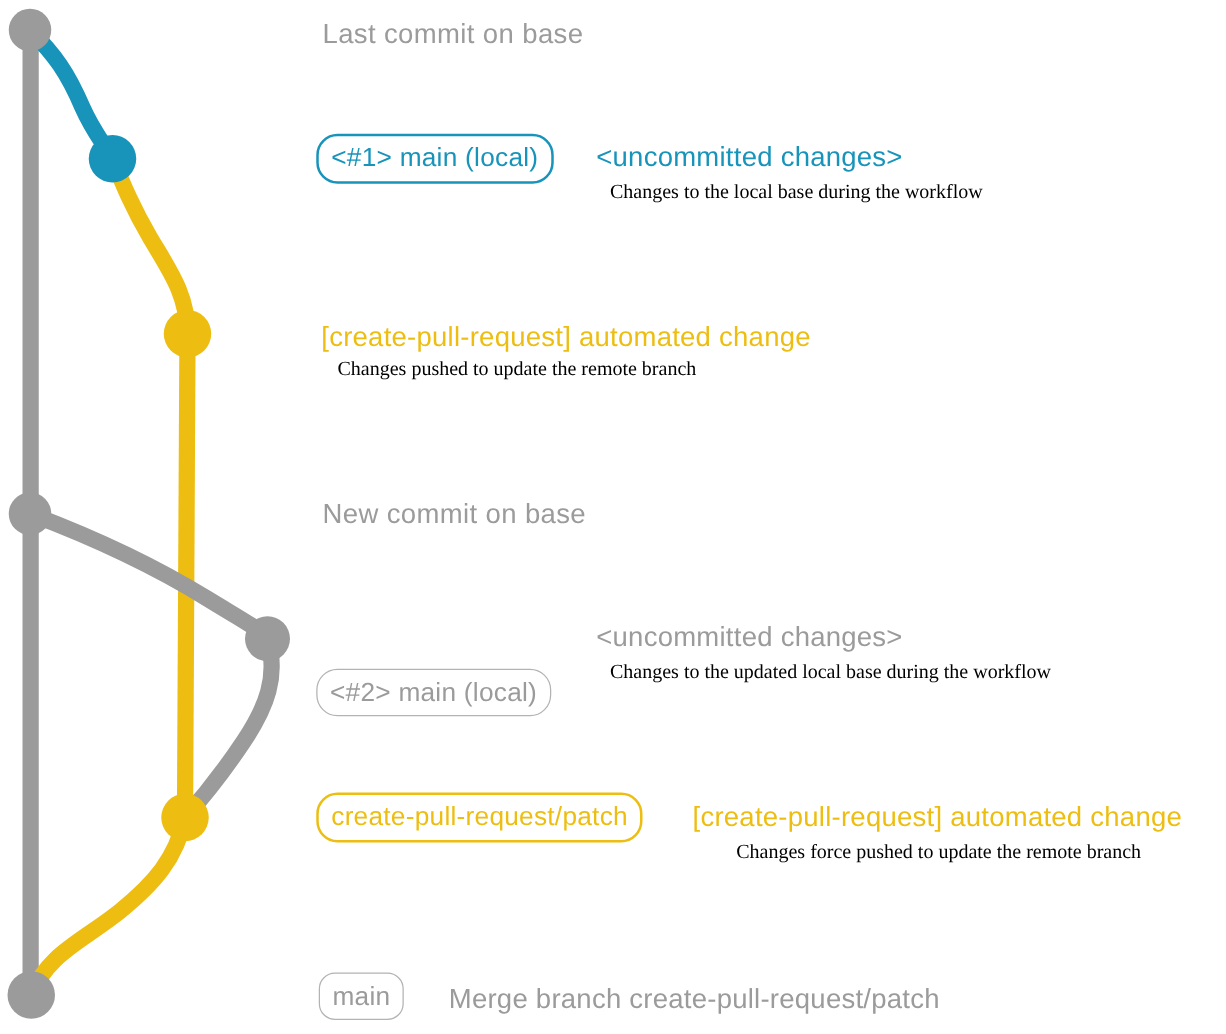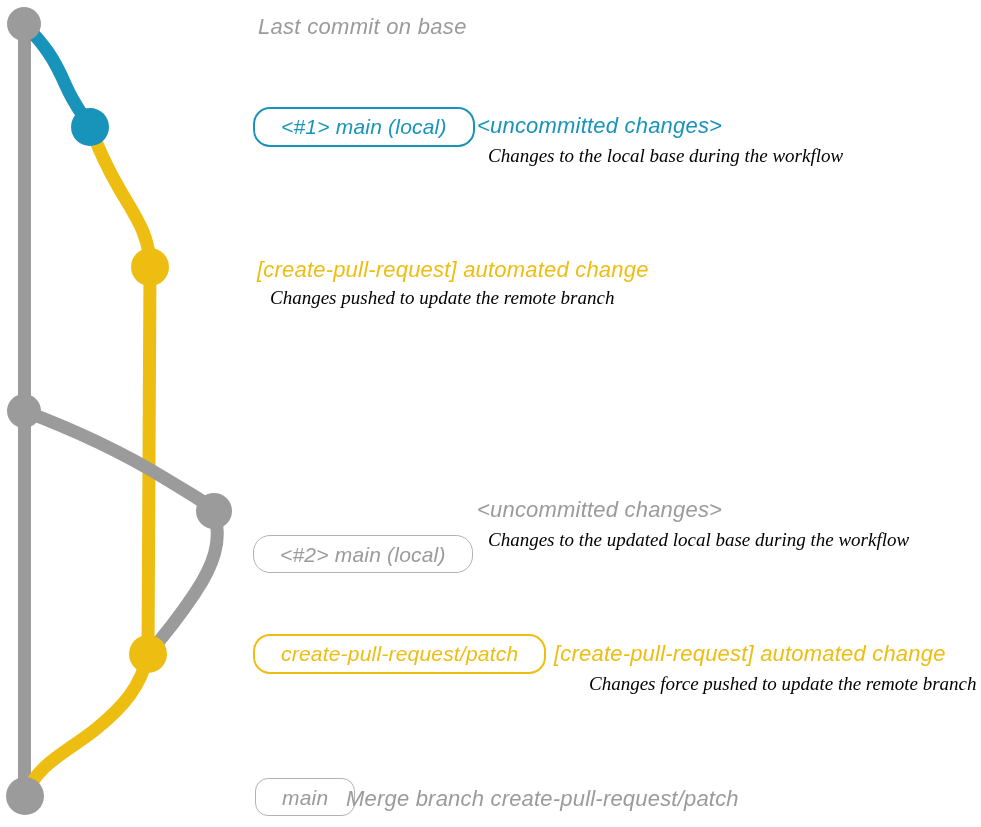--- a/index.html
+++ b/index.html
@@ -8,50 +8,49 @@
     background: #ffffff;
     width: 981px;
     height: 827px;
     overflow: hidden;
     font-family: "Liberation Sans", sans-serif;
   }
   .canvas {
     position: relative;
     width: 887px;
     height: 827px;
-    font-style: italic;
   }
   svg.graph {
     position: absolute;
     left: 0;
     top: 0;
   }
   .ann {
     position: absolute;
     white-space: nowrap;
   }
   .heading {
     font-size: 22px;
     color: #9b9b9b;
     letter-spacing: 0.3px;
   }
   .title-blue   { font-size: 22px; color: #1894ba; letter-spacing: 0.2px; }
   .title-yellow { font-size: 22px; color: #edbe11; letter-spacing: 0.2px; }
   .title-gray   { font-size: 22px; color: #9b9b9b; letter-spacing: 0.2px; }
   .desc {
     font-family: "Liberation Serif", serif;
-    font-size: 19px;
+    font-size: 16px;
     color: #000000;
   }
   .badge {
     display: inline-block;
     font-size: 21px;
     line-height: 36px;
     height: 36px;
-    padding: 0 26px;
+    padding: 0 10px;
     border: 2px solid;
     border-radius: 17px;
     background: #ffffff;
     letter-spacing: 0.2px;
   }
   .badge-blue   { color: #1894ba; border-color: #1894ba; }
   .badge-gray   { color: #9b9b9b; border-color: #b3b3b3; border-width: 1.5px; line-height: 37px; }
   .badge-yellow { color: #edbe11; border-color: #edbe11; }
 </style>
 </head>
@@ -88,31 +87,32 @@
 
   <div class="ann" style="left:253px; top:107px;">
     <span class="badge badge-blue">&lt;#1&gt; main (local)</span>
   </div>
   <div class="ann title-blue" style="left:477px; top:113px;">&lt;uncommitted changes&gt;</div>
   <div class="ann desc" style="left:488px; top:145px;">Changes to the local base during the workflow</div>
 
   <div class="ann title-yellow" style="left:257px; top:257px;">[create-pull-request] automated change</div>
   <div class="ann desc" style="left:270px; top:287px;">Changes pushed to update the remote branch</div>
 
+  <div class="ann heading" style="left:258px; top:398px;">New commit on base</div>
 
   <div class="ann" style="left:253px; top:491px;margin-top:44px;">
     <span class="badge badge-gray">&lt;#2&gt; main (local)</span>
   </div>
   <div class="ann title-gray" style="left:477px; top:497px;">&lt;uncommitted changes&gt;</div>
   <div class="ann desc" style="left:488px; top:529px;">Changes to the updated local base during the workflow</div>
 
   <div class="ann" style="left:253px; top:634px;">
     <span class="badge badge-yellow">create-pull-request/patch</span>
   </div>
   <div class="ann title-yellow" style="left:554px; top:641px;">[create-pull-request] automated change</div>
   <div class="ann desc" style="left:566px; top:673px;margin-left:23px;">Changes force pushed to update the remote branch</div>
 
   <div class="ann" style="left:255px; top:778px;border-radius:16px;">
     <span class="badge badge-gray" style="border-radius:13px;">main</span>
   </div>
-  <div class="ann title-gray" style="left:346px; top:786px;">Merge branch create-pull-request/patch</div>
+  <div class="ann title-gray" style="left:359px; top:786px;">Merge branch create-pull-request/patch</div>
 
 </div>
 
 </body></html>

